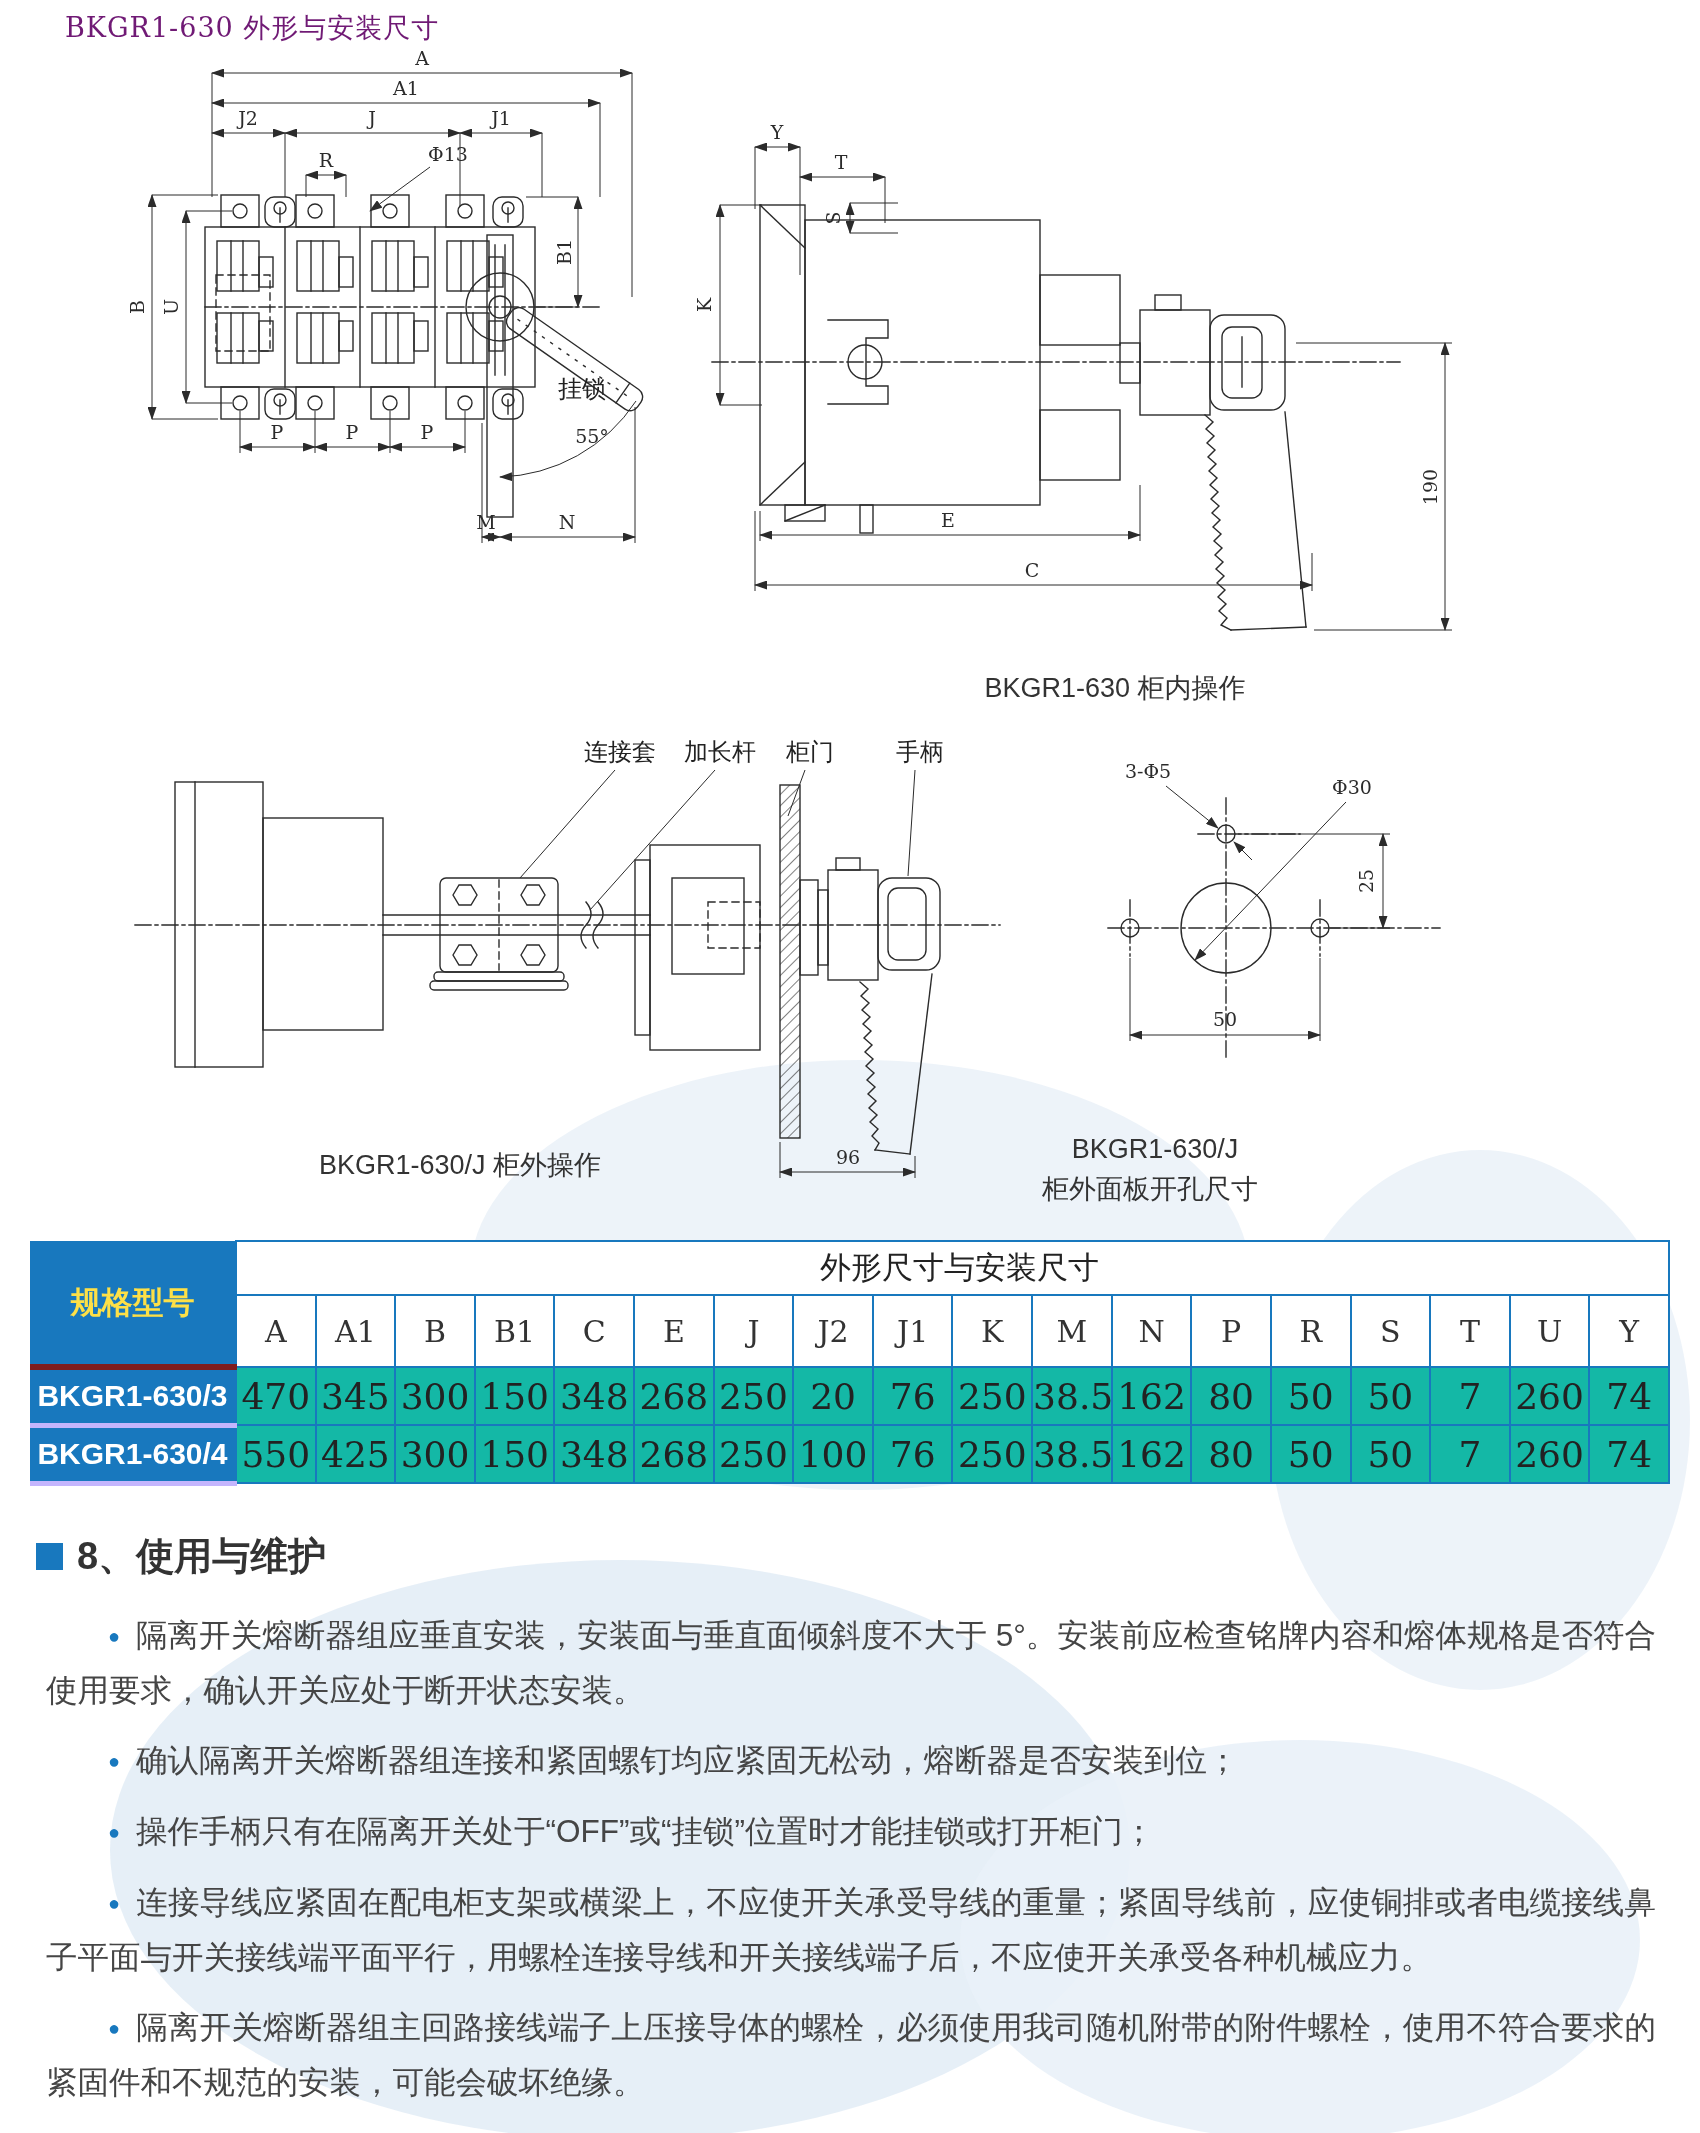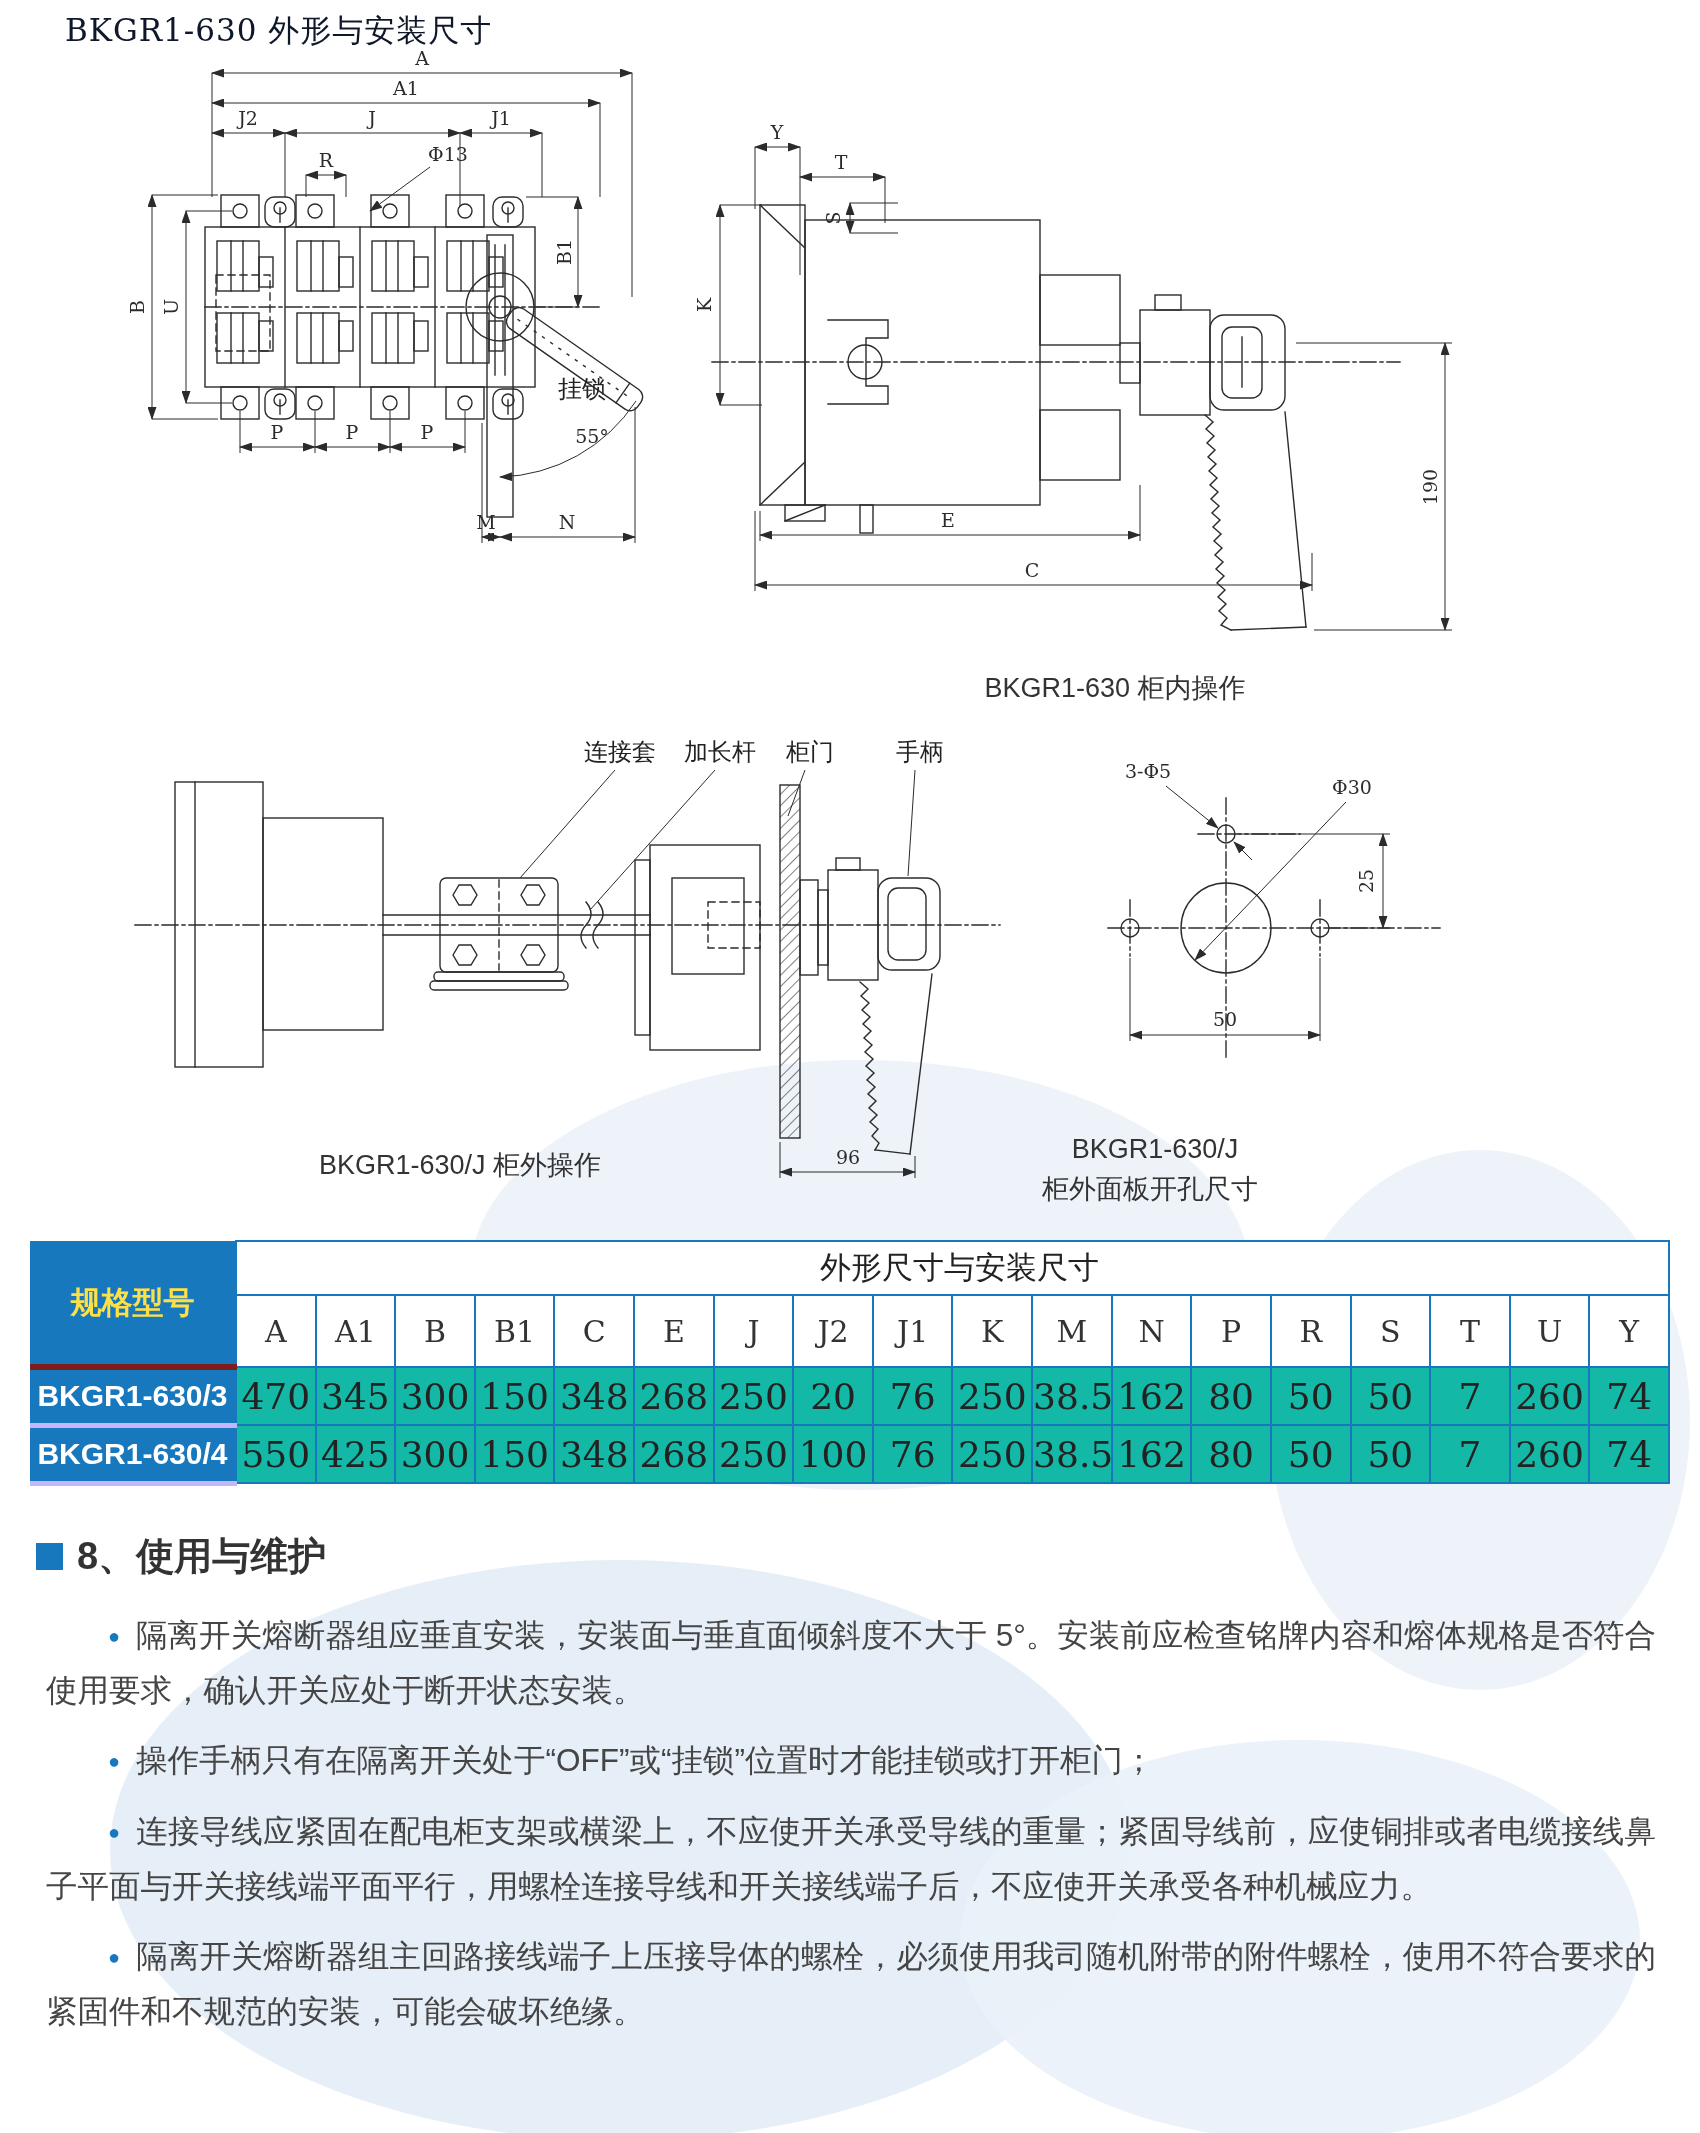--- a/index.html
+++ b/index.html
@@ -6,21 +6,21 @@
   html,body{margin:0;padding:0;background:#ffffff;}
   #page{position:relative;width:1700px;height:2133px;background:#ffffff;overflow:hidden;
         font-family:"Liberation Sans",sans-serif;}
   .wm{position:absolute;border-radius:50%;z-index:0;}
   .wm1{left:470px;top:1060px;width:780px;height:430px;background:#e7eff7;opacity:.75;}
   .wm2{left:110px;top:1560px;width:1020px;height:580px;background:#e2ecf6;opacity:.85;}
   .wm3{left:960px;top:1740px;width:680px;height:400px;background:#e9f1f8;opacity:.9;}
   .wm4{left:1270px;top:1150px;width:420px;height:540px;background:#e7eff7;opacity:.75;}
   .layer{position:relative;z-index:1;}
   #title{position:absolute;left:65px;top:10px;font-family:"DejaVu Serif","Liberation Serif",serif;
-         font-size:31px;color:#0f172a;letter-spacing:1px;}
+         font-size:27px;color:#701a75;letter-spacing:1px;}
   svg{position:absolute;overflow:visible;}
   svg .ln{stroke:#2b2b2b;stroke-width:1.4;fill:none;stroke-linecap:square;}
   svg .dm{stroke:#2b2b2b;stroke-width:1;fill:none;}
   svg .dsh{stroke-dasharray:7 5;}
   svg .cdash{stroke-dasharray:16 4 3 4;}
   svg text{fill:#2b2b2b;font-family:"DejaVu Serif","Liberation Serif",serif;font-size:19px;text-anchor:middle;}
   svg text.cjk{font-family:"Liberation Sans","DejaVu Sans",sans-serif;font-size:24px;fill:#222;}
   svg text.cap{font-family:"Liberation Sans","DejaVu Sans",sans-serif;font-size:27px;fill:#333;}
   table#spec{position:absolute;left:30px;top:1240px;width:1640px;border-collapse:collapse;
              table-layout:fixed;z-index:2;background:transparent;}
@@ -438,17 +438,18 @@
         </tr>
       </tbody>
   </table>
 
   <div id="sec-head">
     <span class="sq"></span>
     <span class="t">8、使用与维护</span>
   </div>
   <div id="bullets">
       <p><span class="dot">●</span><span>隔离开关熔断器组应垂直安装，安装面与垂直面倾斜度不大于 5°。安装前应检查铭牌内容和熔体规格是否符合使用要求，确认开关应处于断开状态安装。</span></p>
+      <p><span class="dot">●</span><span>确认隔离开关熔断器组连接和紧固螺钉均应紧固无松动，熔断器是否安装到位；</span></p>
       <p><span class="dot">●</span><span>操作手柄只有在隔离开关处于“OFF”或“挂锁”位置时才能挂锁或打开柜门；</span></p>
       <p><span class="dot">●</span><span>连接导线应紧固在配电柜支架或横梁上，不应使开关承受导线的重量；紧固导线前，应使铜排或者电缆接线鼻子平面与开关接线端平面平行，用螺栓连接导线和开关接线端子后，不应使开关承受各种机械应力。</span></p>
       <p><span class="dot">●</span><span>隔离开关熔断器组主回路接线端子上压接导体的螺栓，必须使用我司随机附带的附件螺栓，使用不符合要求的紧固件和不规范的安装，可能会破坏绝缘。</span></p>
     </div>
 </div>
 
 </body></html>

